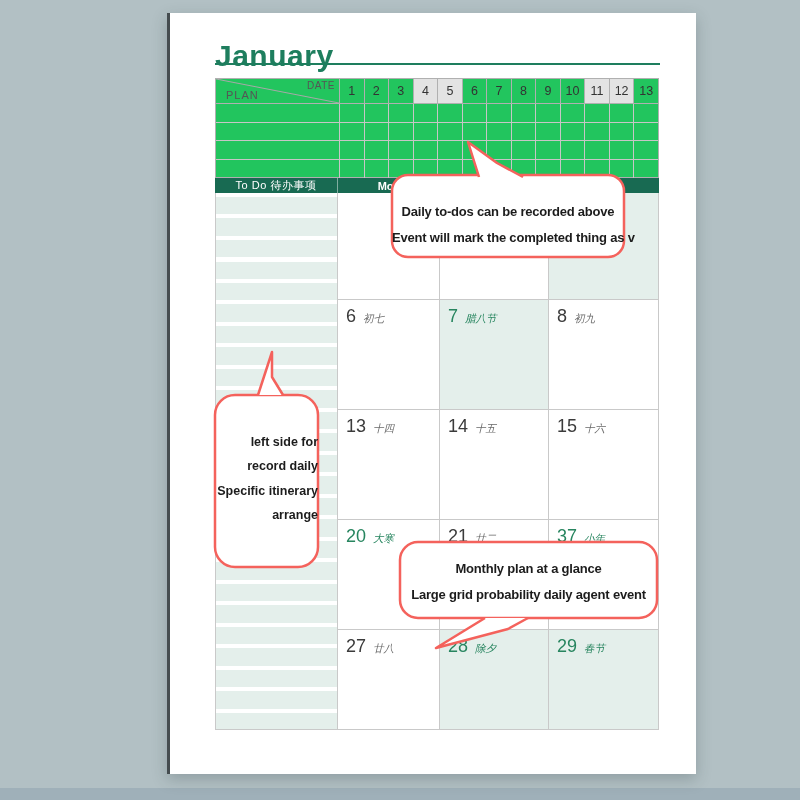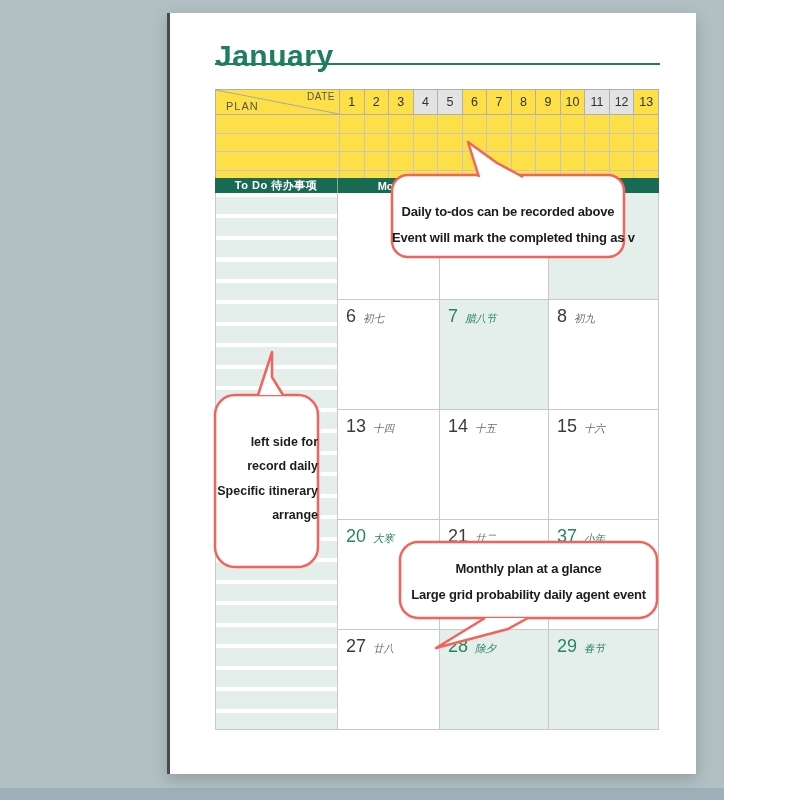--- a/index.html
+++ b/index.html
@@ -1,41 +1,41 @@
 <!DOCTYPE html>
 <html><head>
 <meta charset="utf-8">
 <style>
   html,body{margin:0;padding:0;}
   body{font-family:"Liberation Sans","DejaVu Sans",sans-serif;}
-  #stage{position:relative;width:724px;height:800px;background:#b2c0c4;overflow:hidden;}
+  #stage{position:relative;width:800px;height:800px;background:#b2c0c4;overflow:hidden;}
   #bottom-band{position:absolute;left:0;bottom:0;width:800px;height:12px;background:#9fb0b9;}
   
   #page{position:absolute;left:167px;top:13px;width:526px;height:761px;background:#ffffff;
         border-left:3px solid #454c4f;box-shadow:0 5px 14px rgba(40,55,60,.25);}
   #month-title{position:absolute;left:45px;top:26px;font-size:30px;font-weight:600;color:#1e7e5e;letter-spacing:.5px;}
   #title-rule{position:absolute;left:45px;top:50px;width:445px;height:2px;background:#1e7e5e;}
   
-  #plan-table{position:absolute;left:45px;top:76px;width:444px;height:100px;border:1px solid #b0b0b0;box-sizing:border-box;background:#fde047;}
+  #plan-table{position:absolute;left:45px;top:65px;width:444px;height:100px;border:1px solid #b0b0b0;box-sizing:border-box;background:#22c55e;}
   #plan-header{display:flex;height:25px;border-bottom:1px solid #b0b0b0;box-sizing:border-box;}
   #plan-corner{position:relative;flex:0 0 123px;box-sizing:border-box;}
   #plan-corner svg{position:absolute;inset:0;}
   .corner-date{position:absolute;right:4px;top:1px;font-size:10px;color:#555;letter-spacing:.5px;}
   .corner-plan{position:absolute;left:10px;bottom:2px;font-size:11px;color:#555;letter-spacing:1px;}
   #plan-date-cells{display:flex;flex:1;}
   .plan-date-cell{flex:1;border-left:1px solid #b0b0b0;box-sizing:border-box;display:flex;align-items:center;justify-content:center;
                   font-size:12.5px;color:#333;}
   .plan-date-cell.hl{background:#e3e3e3;}
   .plan-body-row{display:flex;height:18.5px;border-bottom:1px solid #c6c6c6;box-sizing:border-box;}
   .plan-body-row:last-child{border-bottom:none;}
   .plan-body-spacer{flex:0 0 123px;box-sizing:border-box;}
   .plan-body-cell{flex:1;border-left:1px solid #c6c6c6;box-sizing:border-box;}
   
   #week-header{position:absolute;left:45px;top:165px;width:444px;height:15px;background:#186a52;display:flex;}
-  #todo-label{flex:0 0 123px;display:flex;align-items:center;justify-content:center;color:#fff;font-size:11px;font-weight:bold;
+  #todo-label{flex:0 0 123px;display:flex;align-items:center;justify-content:center;color:#fff;font-size:11px;font-weight:normal;
               border-right:1px solid rgba(255,255,255,.45);box-sizing:border-box;letter-spacing:.5px;}
   .day-label{display:flex;align-items:center;justify-content:center;color:#fff;font-size:11px;font-weight:bold;}
   .day-col-0{width:102px;} .day-col-1{width:109px;} .day-col-2{width:110px;}
   
   #calendar{position:absolute;left:45px;top:180px;width:444px;height:537px;}
   #todo-column{position:absolute;left:0;top:0;width:123px;height:537px;box-sizing:border-box;
      border-left:1px solid #c9c9c9;border-right:1px solid #c9c9c9;border-bottom:1px solid #c9c9c9;
      background:repeating-linear-gradient(180deg,#ffffff 0 4px,#e4efeb 4px 21.5px);}
   #cal-grid{position:absolute;left:123px;top:0;display:grid;
      grid-template-columns:102px 109px 110px;grid-template-rows:107px 110px 110px 110px 100px;}

